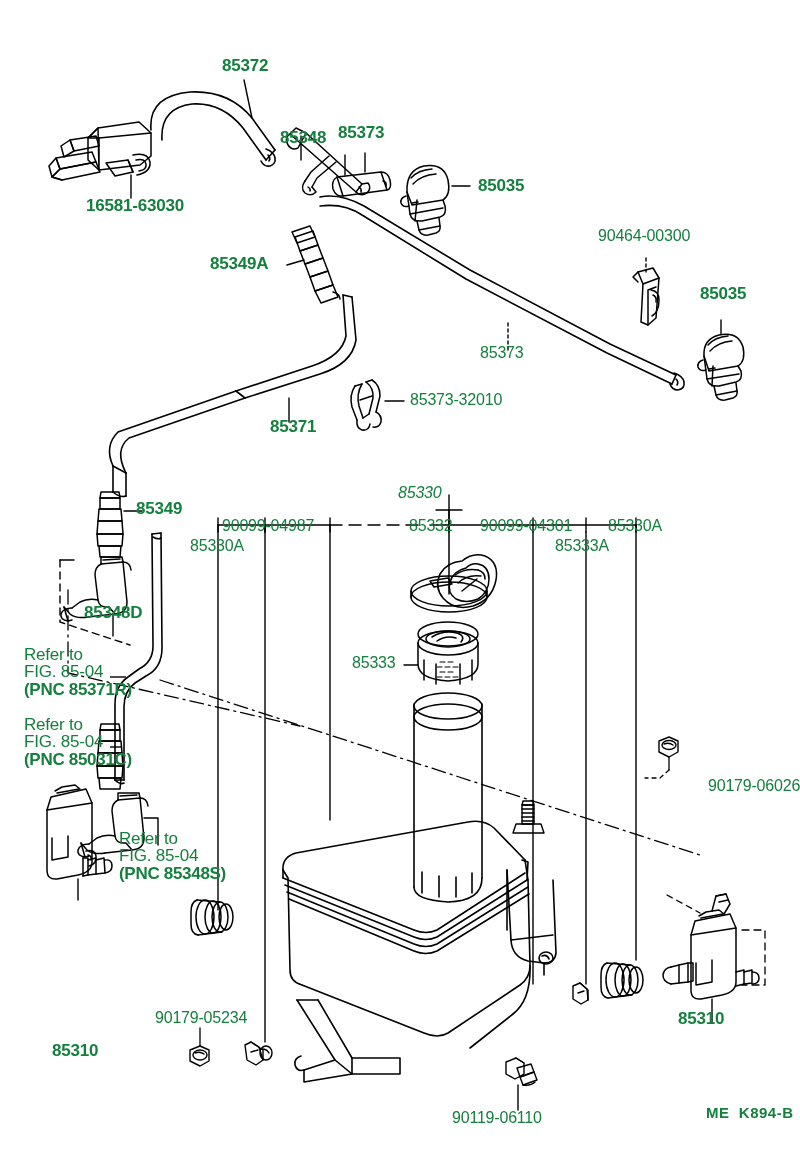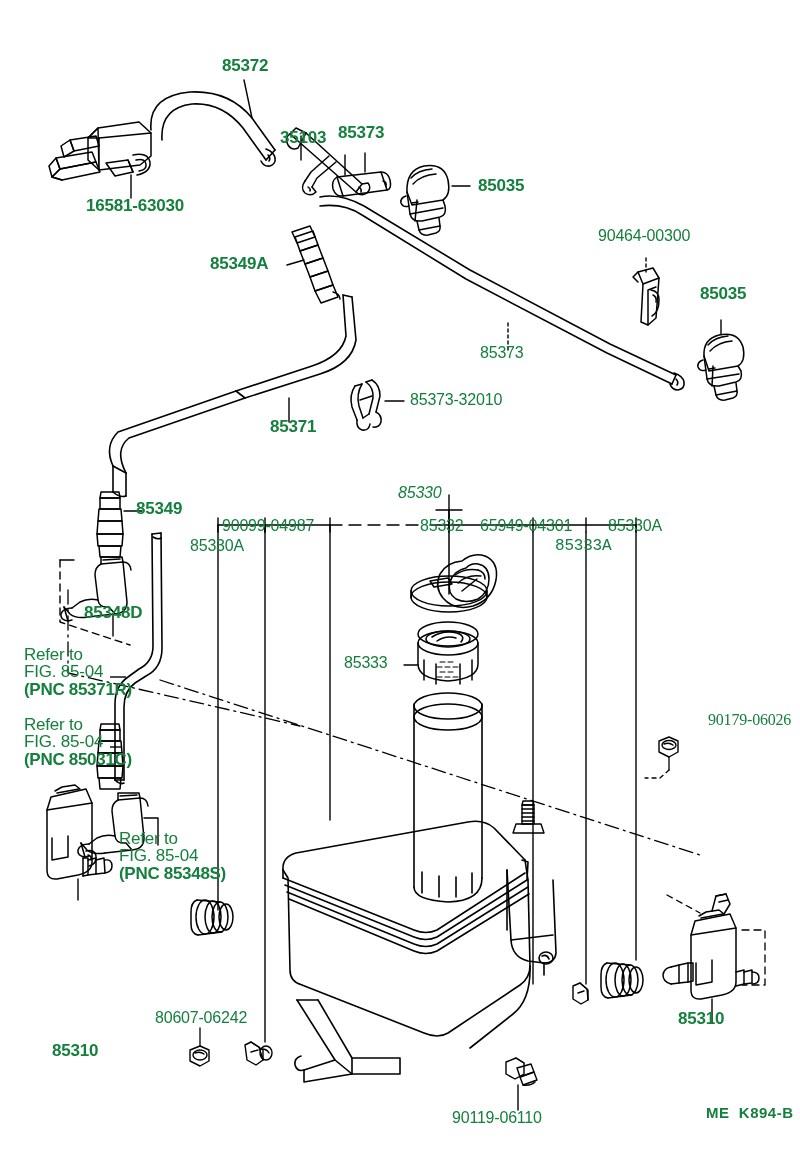--- a/index.html
+++ b/index.html
@@ -466,43 +466,43 @@
 
       <g stroke-width="1.4">
         <path d="M436 510 L462 510"></path>
       </g>
 
     </g>
   </svg>
 
   <div class="lbl big" style="left:86px;  top:197px;">16581-63030</div>
   <div class="lbl big" style="left:222px; top:57px;">85372</div>
-  <div class="lbl big" style="left:280px; top:129px;">35103</div>
+  <div class="lbl big" style="left:280px; top:129px;">85348</div>
   <div class="lbl big" style="left:338px; top:124px;">85373</div>
   <div class="lbl big" style="left:478px; top:177px;">85035</div>
   <div class="lbl med" style="left:598px; top:228px;text-align:right;">90464-00300</div>
   <div class="lbl big" style="left:700px; top:285px;">85035</div>
   <div class="lbl med" style="left:480px; top:345px;">85373</div>
   <div class="lbl big" style="left:210px; top:255px;">85349A</div>
   <div class="lbl big" style="left:270px; top:418px;">85371</div>
   <div class="lbl med" style="left:410px; top:392px;">85373-32010</div>
   <div class="lbl big" style="left:136px; top:500px;">85349</div>
   <div class="lbl big" style="left:84px;  top:604px;">85348D</div>
 
   <div class="lbl med" style="left:398px; top:485px;font-style:italic;">85330</div>
   <div class="lbl med" style="left:190px; top:538px;">85330A</div>
   <div class="lbl med" style="left:222px; top:518px;">90099-04987</div>
-  <div class="lbl med" style="left:420px; top:518px;">85332</div>
-  <div class="lbl med" style="left:480px; top:518px;">65949-04301</div>
+  <div class="lbl med" style="left:409px; top:518px;">85332</div>
+  <div class="lbl med" style="left:480px; top:518px;">90099-04301</div>
   <div class="lbl med" style="left:608px; top:518px;">85330A</div>
-  <div class="lbl med" style="left:555px; top:538px;font-family:Liberation Mono, monospace;">85333A</div>
-  <div class="lbl med" style="left:344px; top:655px;">85333</div>
-
-  <div class="lbl med" style="left:708px; top:712px;font-family:Liberation Serif, serif;">90179-06026</div>
-  <div class="lbl med" style="left:155px; top:1010px;">80607-06242</div>
+  <div class="lbl med" style="left:555px; top:538px;">85333A</div>
+  <div class="lbl med" style="left:352px; top:655px;">85333</div>
+
+  <div class="lbl med" style="left:708px; top:778px;">90179-06026</div>
+  <div class="lbl med" style="left:155px; top:1010px;">90179-05234</div>
   <div class="lbl med" style="left:452px; top:1110px;">90119-06110</div>
   <div class="lbl big" style="left:52px;  top:1042px;">85310</div>
   <div class="lbl big" style="left:678px; top:1010px;">85310</div>
 
   <div style="position:absolute; left:24px; top:646px;">
     <div class="lbl refer" style="position:static;">Refer to</div>
     <div class="lbl refer" style="position:static;">FIG. 85-04</div>
     <div class="lbl pnc" style="position:static;">(PNC 85371R)</div>
   </div>
 

